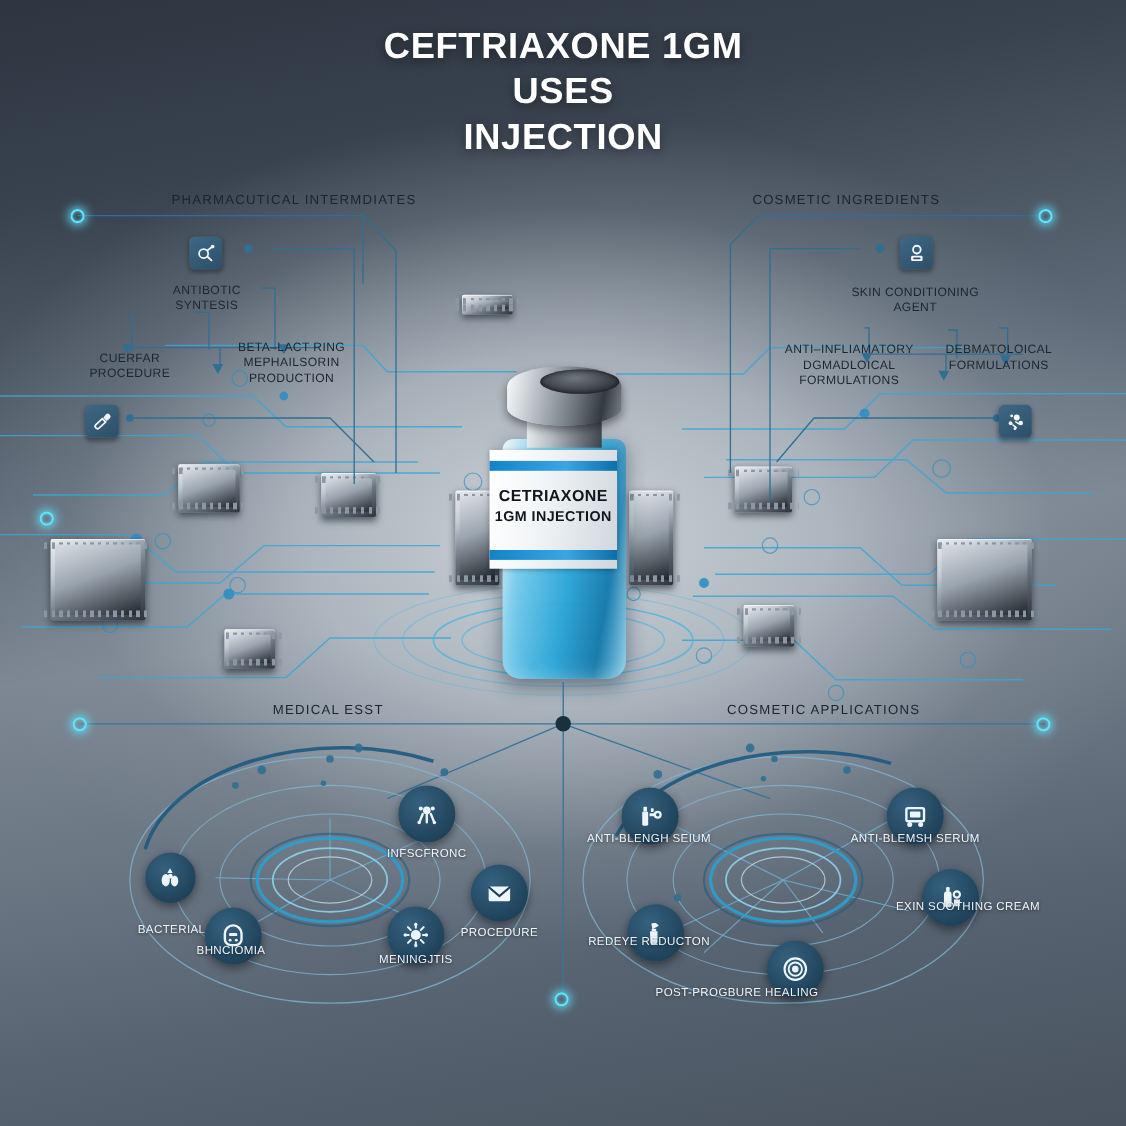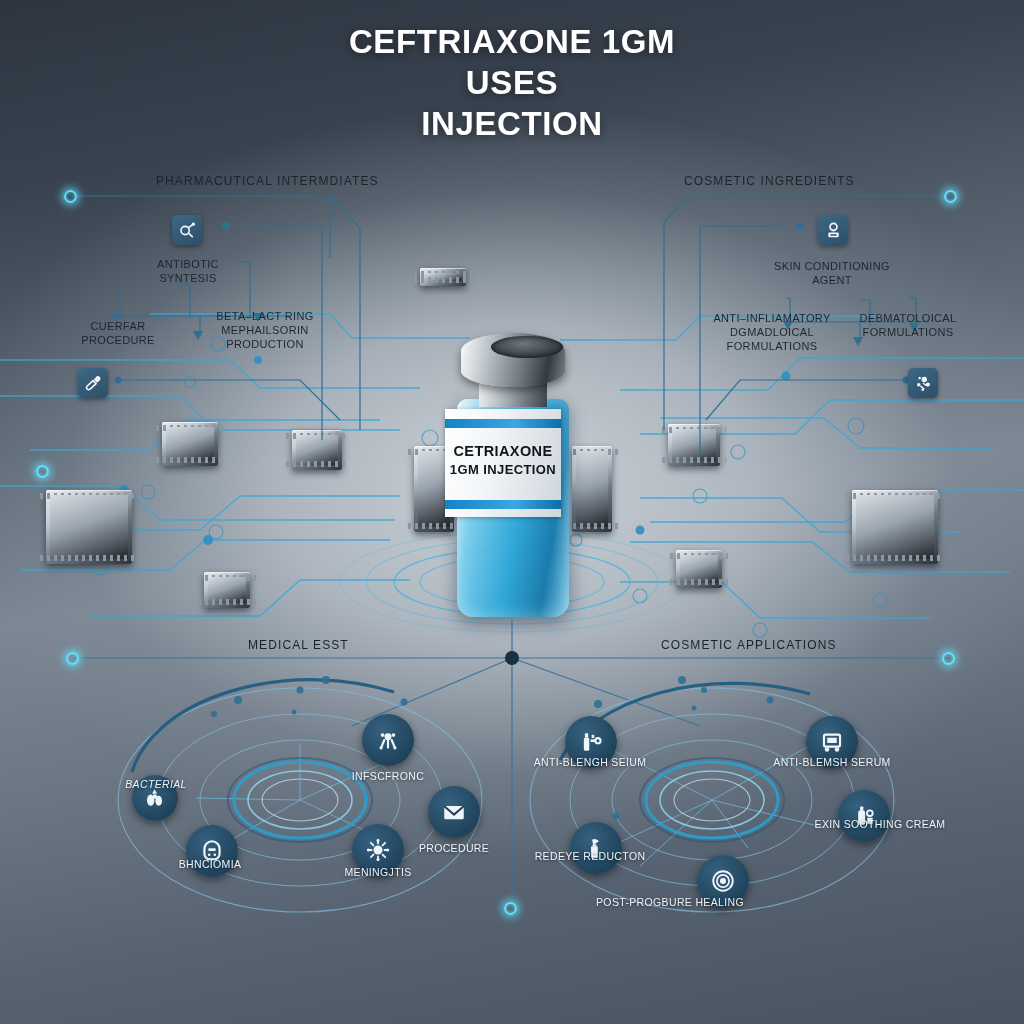--- a/index.html
+++ b/index.html
@@ -378,21 +378,21 @@
   <div class="sect-head" style="left:248px;top:638px;">MEDICAL ESST</div>
 
   <div class="circ-icon sm" style="left:132px;top:775px;">
     <svg viewBox="0 0 24 24">
         <ellipse cx="8" cy="14" rx="3.4" ry="5.2"></ellipse>
         <ellipse cx="15.4" cy="14.6" rx="3.1" ry="4.6"></ellipse>
         <path d="M11.6 4 l2.2 4 h-4.4 z"></path>
         <circle cx="11.8" cy="10.6" r="2"></circle>
       </svg>
   </div>
-  <div class="lbl w c" style="left:156px;top:778px;width:130px;font-style:italic;">BACTERIAL</div>
+  <div class="lbl w c" style="left:156px;top:839px;width:130px;">BACTERIAL</div>
 
   <div class="circ-icon" style="left:362px;top:714px;">
     <svg viewBox="0 0 24 24">
         <circle cx="12" cy="9" r="3.2"></circle>
         <circle cx="7" cy="7.4" r="1.7"></circle>
         <circle cx="17" cy="7.4" r="1.7"></circle>
         <path d="M8.6 12 L6 18.4 M15.4 12 L18 18.4 M12 12.4 L12 19" stroke="#eef5fa" stroke-width="2" stroke-linecap="round"></path>
         <circle cx="5.6" cy="19.2" r="1.5"></circle>
         <circle cx="18.4" cy="19.2" r="1.5"></circle>
       </svg>

